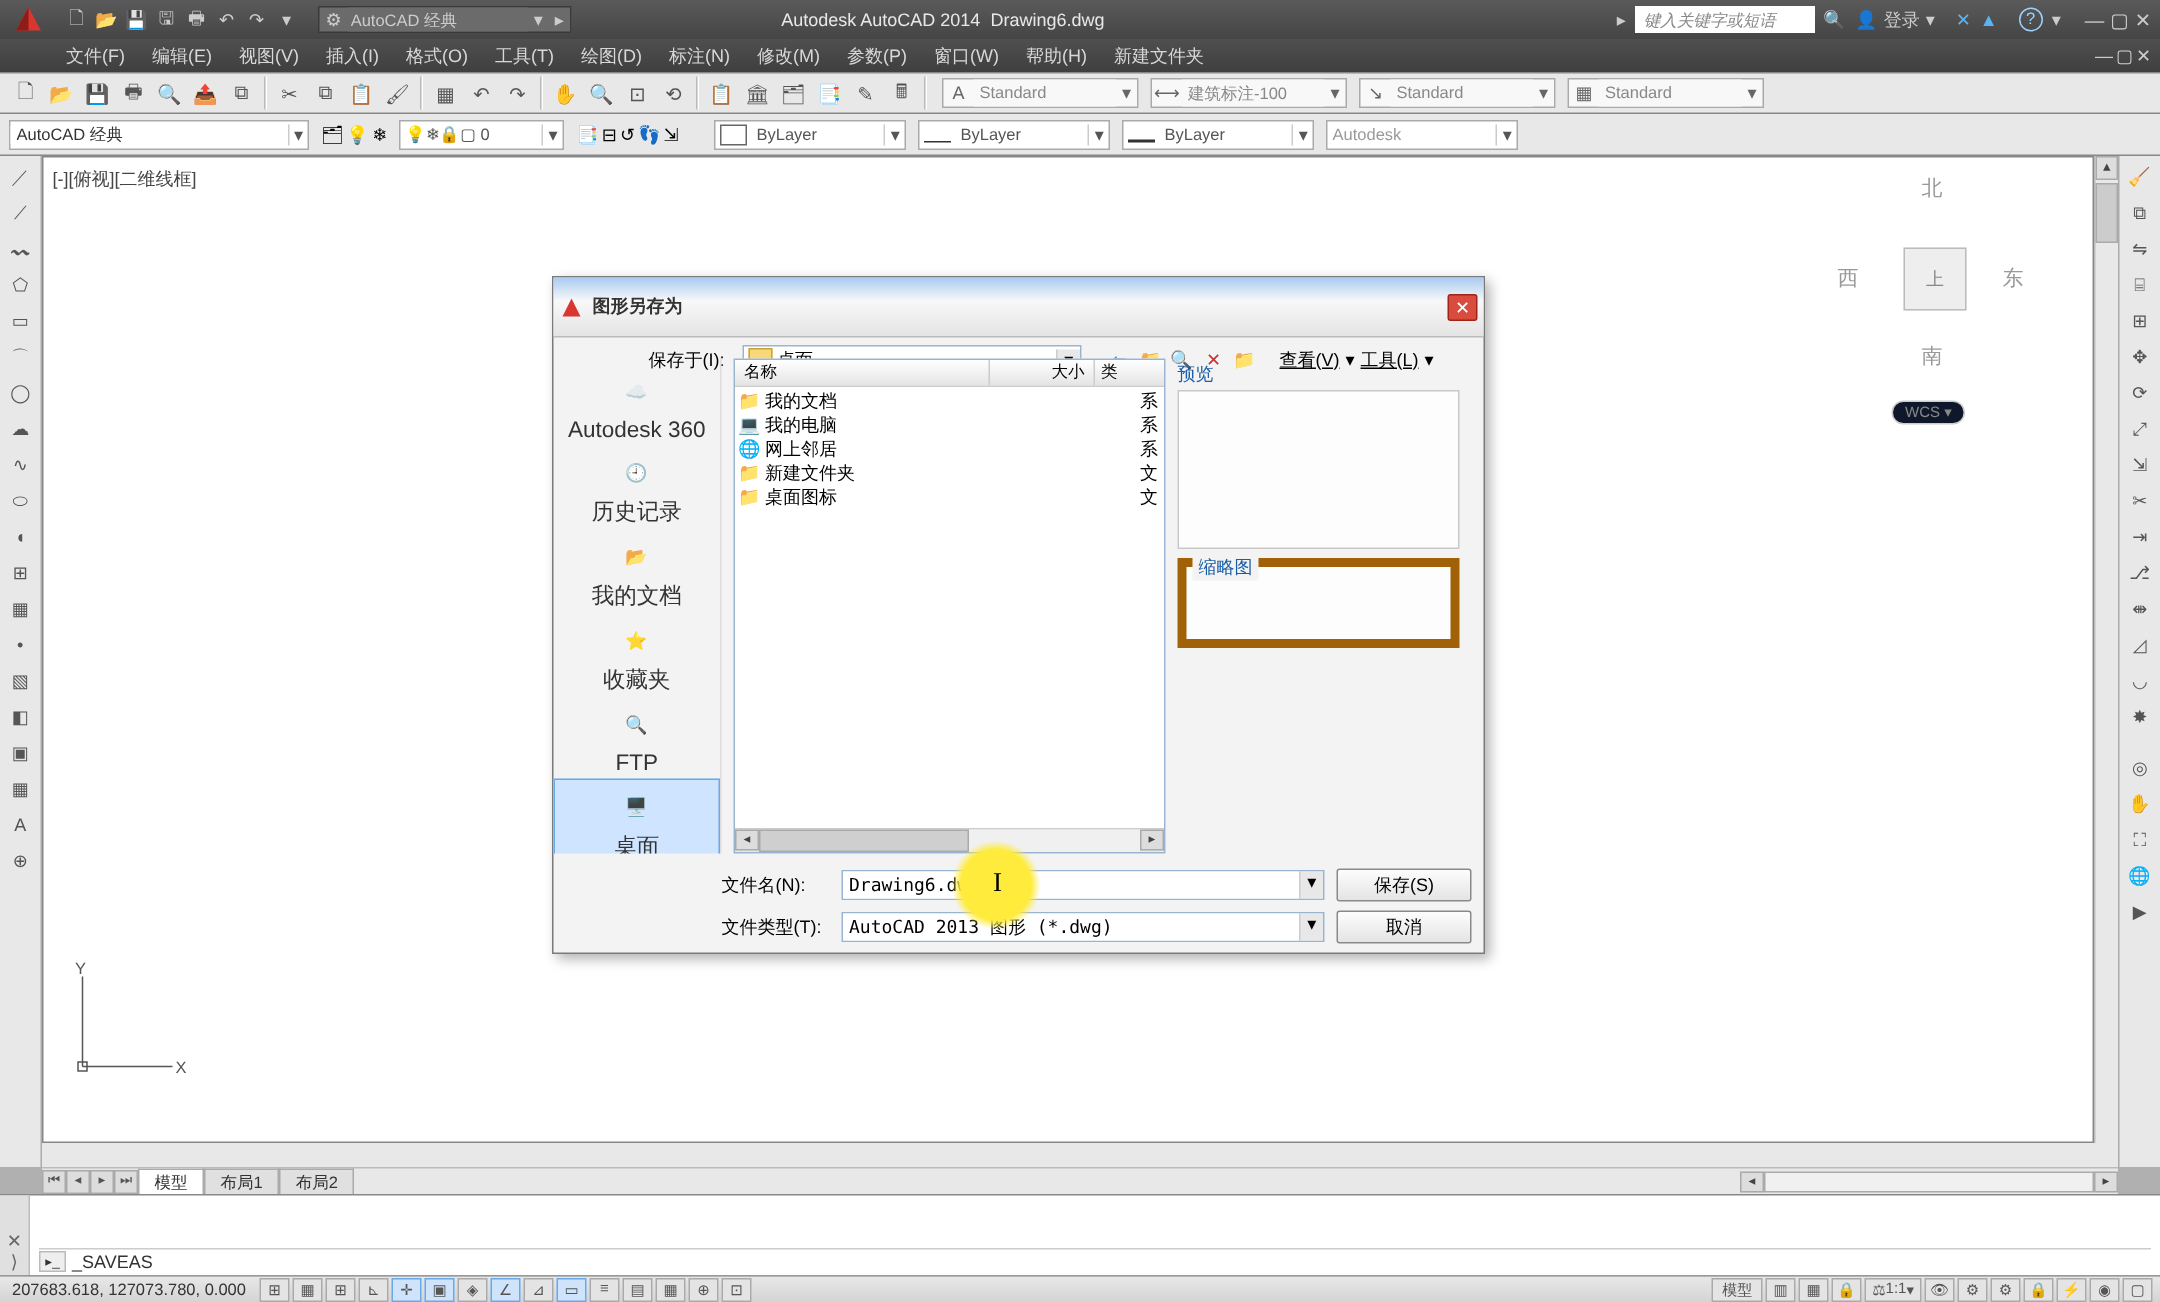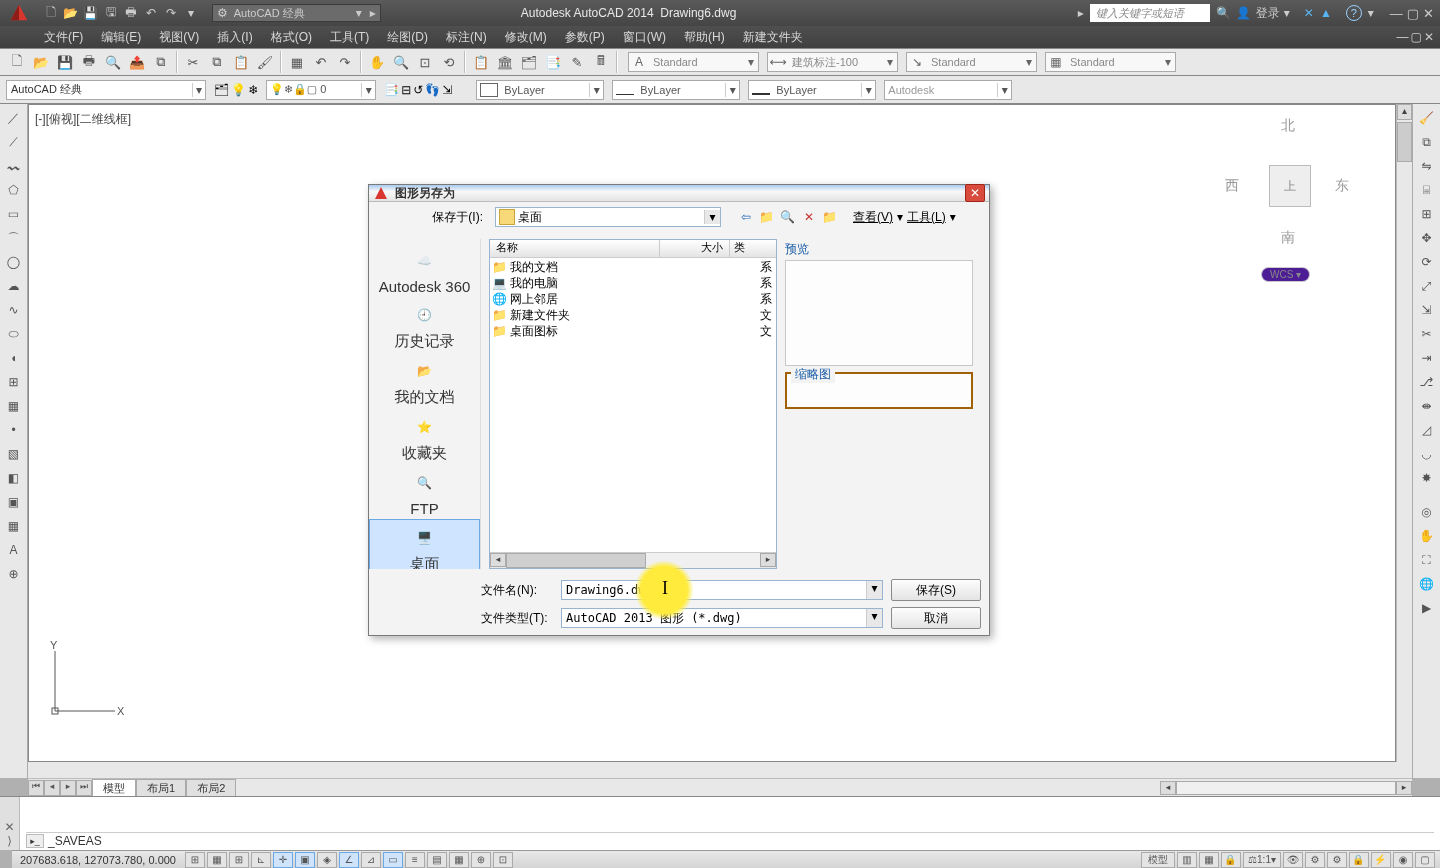--- a/index.html
+++ b/index.html
@@ -50,48 +50,48 @@
     .canvas-wrap { flex:1; position:relative; background:#e8e8e8; }
     .canvas { position:absolute; top:0; left:0; right:16px; bottom:16px; background:#fff; border:1px solid #888;}
     .view-label { position:absolute; top:6px; left:6px; font-size:12px; color:#444;}
     .vscroll { position:absolute; top:0; right:0; width:16px; bottom:16px; background:#e8e8e8; border-left:1px solid #bbb;}
     .vscroll .ar{height:16px;background:#ddd;border:1px solid #aaa;text-align:center;font-size:10px;color:#444;}
     .vscroll .thumb{height:40px;background:#ccc;border:1px solid #aaa;margin-top:2px;}
     .ucs { position:absolute; left:16px; bottom:40px; }
     .viewcube { position:absolute; top:12px; right:40px; width:130px; height:160px; color:#999;}
     .viewcube .n{position:absolute;font-size:14px;}
     .viewcube .face{position:absolute;top:48px;left:44px;width:42px;height:42px;background:#eee;border:1px solid #bbb;display:flex;align-items:center;justify-content:center;color:#888;}
-    .viewcube .wcs{position:absolute;top:150px;left:36px;padding:1px 8px;background:#4c1d95;border:1px solid #ccc;border-radius:8px;font-size:10px;color:#888;}
+    .viewcube .wcs{position:absolute;top:150px;left:36px;padding:1px 8px;background:#0f172a;border:1px solid #ccc;border-radius:8px;font-size:10px;color:#888;}
     .right-tools { width:28px; background:#e8e8e8; border-left:1px solid #aaa; display:flex; flex-direction:column; align-items:center; padding-top:4px; gap:4px;}
     .right-tools .rt{width:20px;height:20px;display:flex;align-items:center;justify-content:center;color:#555;}
     .right-tools .sep{height:6px;}
 
     .tabs-row { position:absolute; bottom:72px; left:28px; right:28px; height:18px; background:#e8e8e8; display:flex; align-items:center; border-top:1px solid #bbb;}
     .tabs-row .nav{display:flex;}
     .tabs-row .nav span{width:16px;height:16px;border:1px solid #aaa;background:#ddd;text-align:center;font-size:9px;color:#555;}
     .tabs-row .tab{padding:1px 10px; background:#fff;border:1px solid #aaa;border-bottom:none;font-size:11px;color:#333;}
     .tabs-row .tab.inact{background:#e0e0e0;}
     .tabs-row .hsc{margin-left:auto;display:flex;align-items:center;}
     .tabs-row .hsc span{width:16px;height:14px;border:1px solid #aaa;background:#ddd;text-align:center;font-size:9px;color:#444;}
 
     .cmd-area { position:absolute; left:0; right:0; bottom:18px; height:54px; background:#fff; border-top:1px solid #888; display:flex;}
     .cmd-area .grip{width:20px;background:#e0e0e0;border-right:1px solid #bbb;display:flex;flex-direction:column;align-items:center;justify-content:flex-end;padding-bottom:2px;color:#666;}
     .cmd-area .lines{flex:1;display:flex;flex-direction:column;justify-content:flex-end;padding:2px 6px;font-family:"SimSun",monospace;font-size:12px;color:#333;}
     .cmd-area .input-line{display:flex;align-items:center;border-top:1px solid #ccc;padding-top:1px;}
     .cmd-area .prompt-ico{width:18px;height:14px;background:#eee;border:1px solid #bbb;margin-right:4px;display:flex;align-items:center;justify-content:center;font-size:9px;}
 
-    .status-bar { position:absolute; left:12px; right:0; bottom:0; height:18px; background:linear-gradient(#e8e8e8,#d4d4d4); border-top:1px solid #999; display:flex; align-items:center; font-size:11px; color:#333;}
+    .status-bar { position:absolute; left:0; right:0; bottom:0; height:18px; background:linear-gradient(#e8e8e8,#d4d4d4); border-top:1px solid #999; display:flex; align-items:center; font-size:11px; color:#333;}
     .status-bar .coords{padding:0 8px;}
     .status-bar .sbtn{width:20px;height:16px;border:1px solid #aaa;background:#e4e4e4;margin:0 1px;display:flex;align-items:center;justify-content:center;font-size:10px;color:#555;}
     .status-bar .sbtn.on{background:#cfe4fb;border-color:#6aa9e8;}
     .status-bar .right{margin-left:auto;display:flex;align-items:center;padding-right:4px;}
 
     
     .dialog { position:absolute; top:184px; left:368px; width:622px; height:452px; background:#f3f3f3; border:1px solid #7a7a7a; box-shadow:3px 3px 8px rgba(0,0,0,0.3);}
-    .dlg-title { height:17px; background:linear-gradient(#a9cbf0,#f8f8f8 40%,#e4e4e4); display:flex; align-items:center; padding:0 4px; border-bottom:1px solid #bbb;}
+    .dlg-title { height:40px; background:linear-gradient(#a9cbf0,#f8f8f8 40%,#e4e4e4); display:flex; align-items:center; padding:0 4px; border-bottom:1px solid #bbb;}
     .dlg-title .ico{width:16px;height:16px;margin-right:6px;}
     .dlg-title .txt{font-weight:bold;color:#333;}
     .dlg-close{margin-left:auto;width:20px;height:18px;background:#d94b3d;border:1px solid #a02518;color:#fff;display:flex;align-items:center;justify-content:center;font-size:12px;border-radius:2px;}
     .dlg-toolbar{height:30px;display:flex;align-items:center;padding:0 8px;gap:6px;}
     .dlg-toolbar .lbl{width:112px;text-align:right;padding-right:6px;}
     .look-in{flex:0 0 226px;height:20px;background:#fff;border:1px solid #99b4d1;display:flex;align-items:center;}
     .look-in .fico{width:16px;height:16px;margin:0 3px;background:#f7d979;border:1px solid #c7a43c;}
     .look-in .t{flex:1;font-size:12px;}
     .look-in .arr{width:16px;text-align:center;border-left:1px solid #ccc;background:#e8e8e8;}
     .dlg-tb-btns{display:flex;gap:3px;margin-left:10px;}
@@ -115,21 +115,21 @@
     .list-rows .row .ri{width:16px;height:14px;margin:0 2px;display:flex;align-items:center;justify-content:center;}
     .list-rows .row .rn{width:150px;}
     .list-rows .row .rt{flex:1;text-align:right;padding-right:4px;}
     .list-hscroll{position:absolute;left:0;right:0;bottom:0;height:16px;background:#e8e8e8;border-top:1px solid #ccc;display:flex;}
     .list-hscroll span{width:16px;height:14px;border:1px solid #aaa;background:#ddd;text-align:center;font-size:9px;color:#444;}
     .list-hscroll .trk{flex:1;background:#f0f0f0;position:relative;}
     .list-hscroll .thb{position:absolute;left:0;top:0;bottom:0;width:140px;background:#cfcfcf;border:1px solid #aaa;}
     .preview-pane{width:196px;padding-right:8px;}
     .preview-pane .pv-lbl{color:#1a5da8;font-size:12px;padding:2px 0;}
     .preview-box{height:106px;border:1px solid #c8c8c8;background:#fdfdfd;margin-bottom:6px;}
-    .thumb-grp{border:2px solid #a16207;background:#fdfdfd;padding:6px 6px 10px;margin-top:4px;}
+    .thumb-grp{border:6px solid #a16207;background:#fdfdfd;padding:6px 6px 25px;margin-top:4px;}
     .thumb-grp .lg{position:relative;top:-14px;left:-2px;background:#f3f3f3;padding:0 4px;color:#1a5da8;display:inline-block;}
     .thumb-grp .cb{display:flex;align-items:flex-start;gap:6px;margin-top:-10px;}
     .thumb-grp .cb input{margin-top:2px;}
     .dlg-bottom{position:absolute;left:112px;right:8px;bottom:6px;display:grid;grid-template-columns:72px 1fr 90px;row-gap:6px;column-gap:8px;align-items:center;}
     .dlg-bottom .lb{text-align:left;font-size:12px;}
     .combo{display:flex;height:20px;border:1px solid #99b4d1;background:#fff;}
     .combo input{flex:1;border:none;font-size:12px;padding:0 4px;font-family:"SimSun",monospace;}
     .combo .arr{width:16px;text-align:center;background:#e8e8e8;border-left:1px solid #ccc;}
     .dlg-btn{height:22px;border:1px solid #8a8a8a;background:linear-gradient(#fdfdfd,#e4e4e4);text-align:center;display:flex;align-items:center;justify-content:center;font-size:12px;border-radius:2px;}
 

